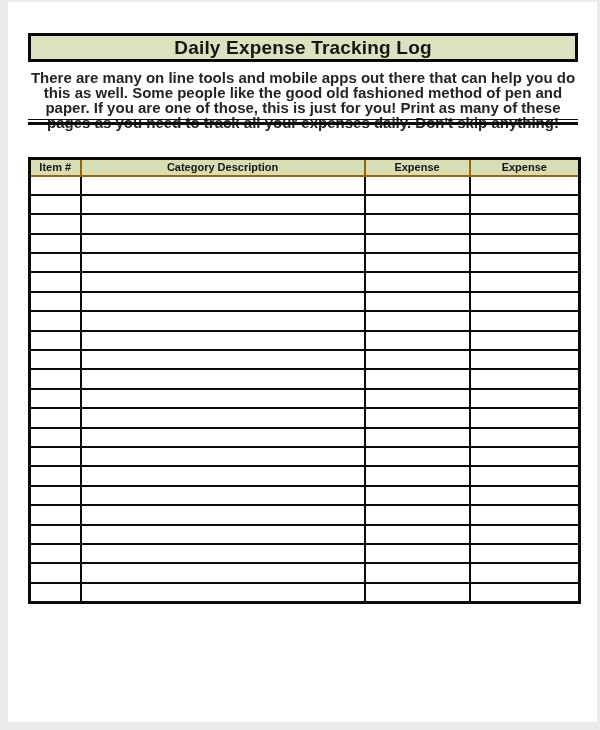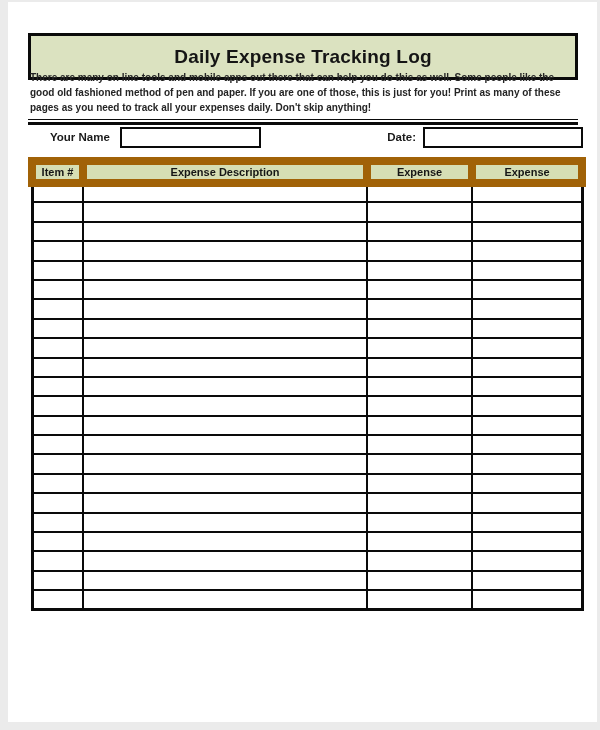--- a/index.html
+++ b/index.html
@@ -13,40 +13,40 @@
     position: relative;
     margin: 2px 3px 8px 8px;
     width: 589px;
     height: 720px;
     background: #ffffff;
   }
   
   .title-banner {
     position: absolute;
     left: 20px; top: 31px;
-    width: 550px; height: 47px;
+    width: 550px; height: 29px;
     background: #dbe2c0;
     border: 3px solid #0a0a0a;
     display: flex; align-items: center; justify-content: center;
   }
   .title-banner h1 {
     font-size: 19px;
     font-weight: bold;
     color: #151515;
     letter-spacing: 0.2px;
   }
   
   .intro {
     position: absolute;
     left: 22px; top: 68px;
     width: 546px;
-    font-size: 10px;
+    font-size: 15px;
     font-weight: bold;
     color: #252525;
-    text-align: left;
+    text-align: center;
     line-height: 15px;
   }
   
   .double-rule {
     position: absolute;
     left: 20px; top: 117px;
     width: 550px; height: 6px;
     border-top: 1.5px solid #0a0a0a;
     border-bottom: 3px solid #0a0a0a;
   }
@@ -76,21 +76,21 @@
   .expense-table {
     position: absolute;
     left: 20px; top: 155px;
     width: 550px;
     border-collapse: collapse;
     table-layout: fixed;
     border: 3px solid #0a0a0a;
   }
   .expense-table th {
     background: #d6deb4;
-    border: 8px solid #a16207;
+    border: 2px solid #a16207;
     height: 17px;
     font-size: 11px;
     font-weight: bold;
     color: #161616;
     text-align: center;
     vertical-align: middle;
     padding: 1px 0;
   }
   .expense-table td {
     border: 2px solid #0a0a0a;
@@ -107,38 +107,32 @@
 <div class="page">
 
   <div class="title-banner">
     <h1>Daily Expense Tracking Log</h1>
   </div>
 
   <p class="intro">There are many on line tools and mobile apps out there that can help you do this as well. Some people like the good old fashioned method of pen and paper. If you are one of those, this is just for you! Print as many of these pages as you need to track all your expenses daily. Don't skip anything!</p>
 
   <div class="double-rule"></div>
 
-  <div class="meta-row">
-    <span class="meta-label name-label">Your Name</span>
-    <div class="field-box name-box"></div>
-    <span class="meta-label date-label">Date:</span>
-    <div class="field-box date-box"></div>
-  </div>
 
   <table class="expense-table">
     <colgroup>
         <col style="width: 51px;">
         <col style="width: 284px;">
         <col style="width: 105px;">
         <col style="width: 110px;">
       </colgroup>
     <thead>
       <tr>
         <th>Item #</th>
-        <th>Expense Description</th>
+        <th>Category Description</th>
         <th>Expense</th>
         <th>Expense</th>
       </tr>
     </thead>
     <tbody>
         <tr>
           <td></td>
           <td></td>
           <td></td>
           <td></td>

